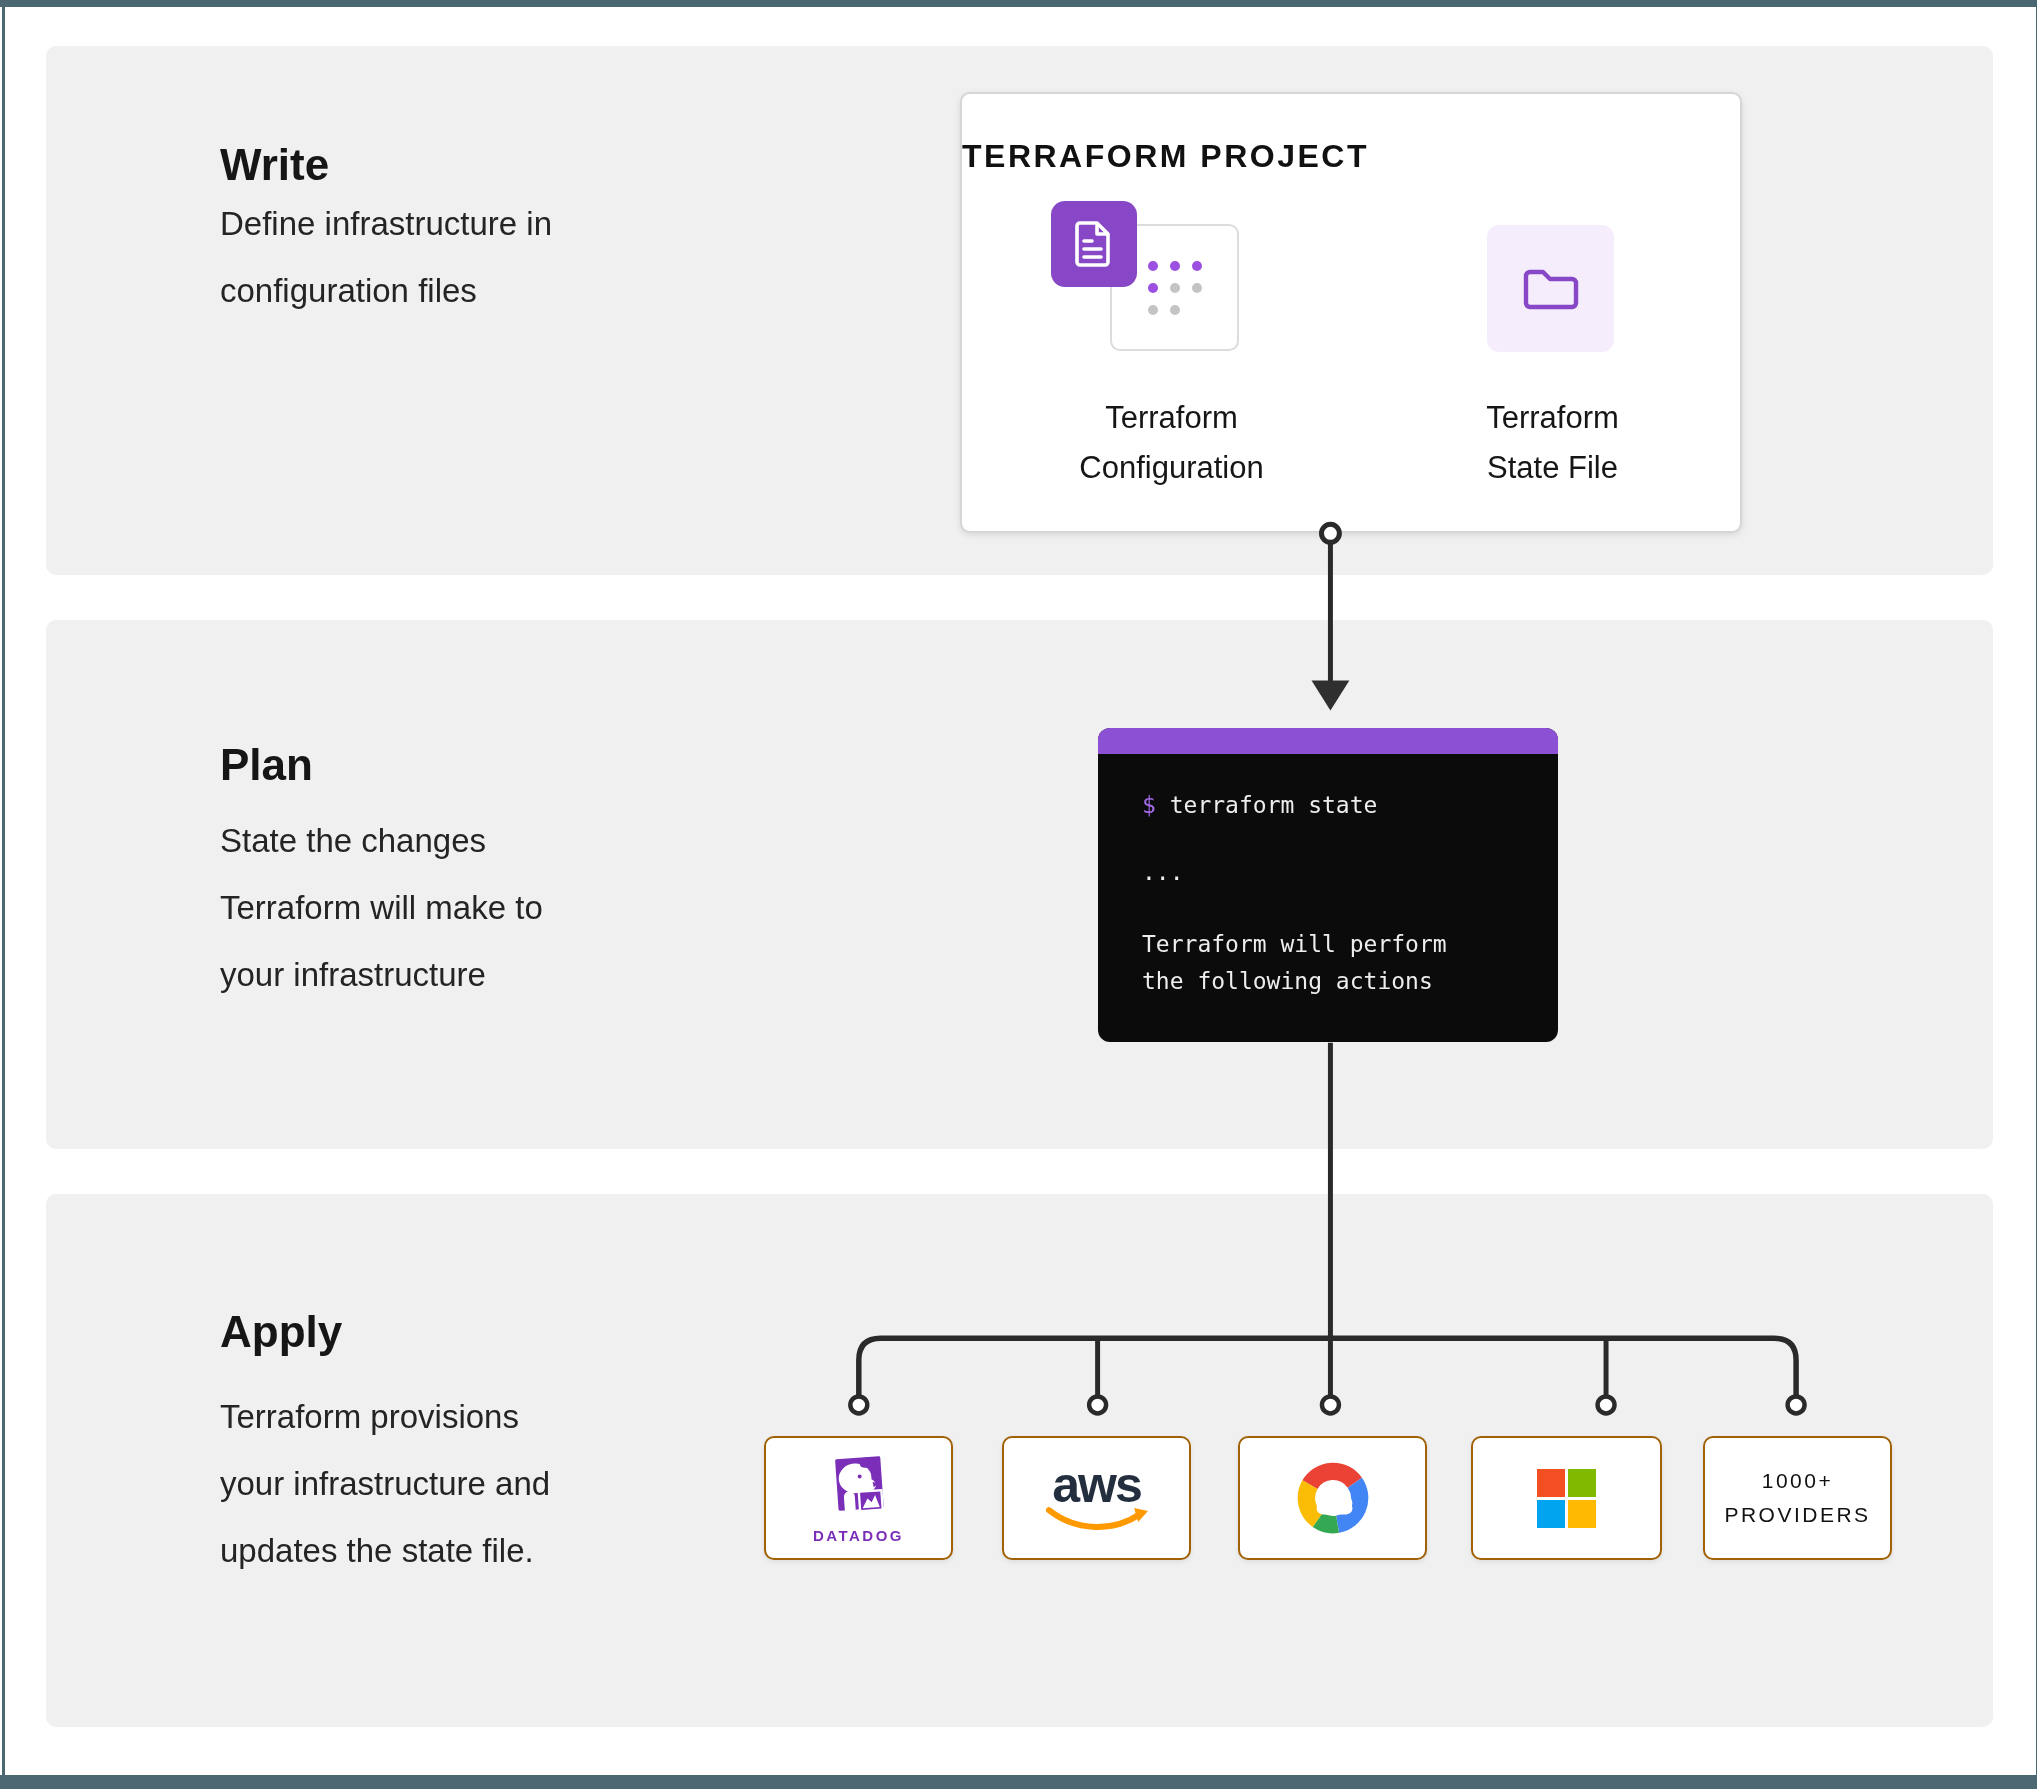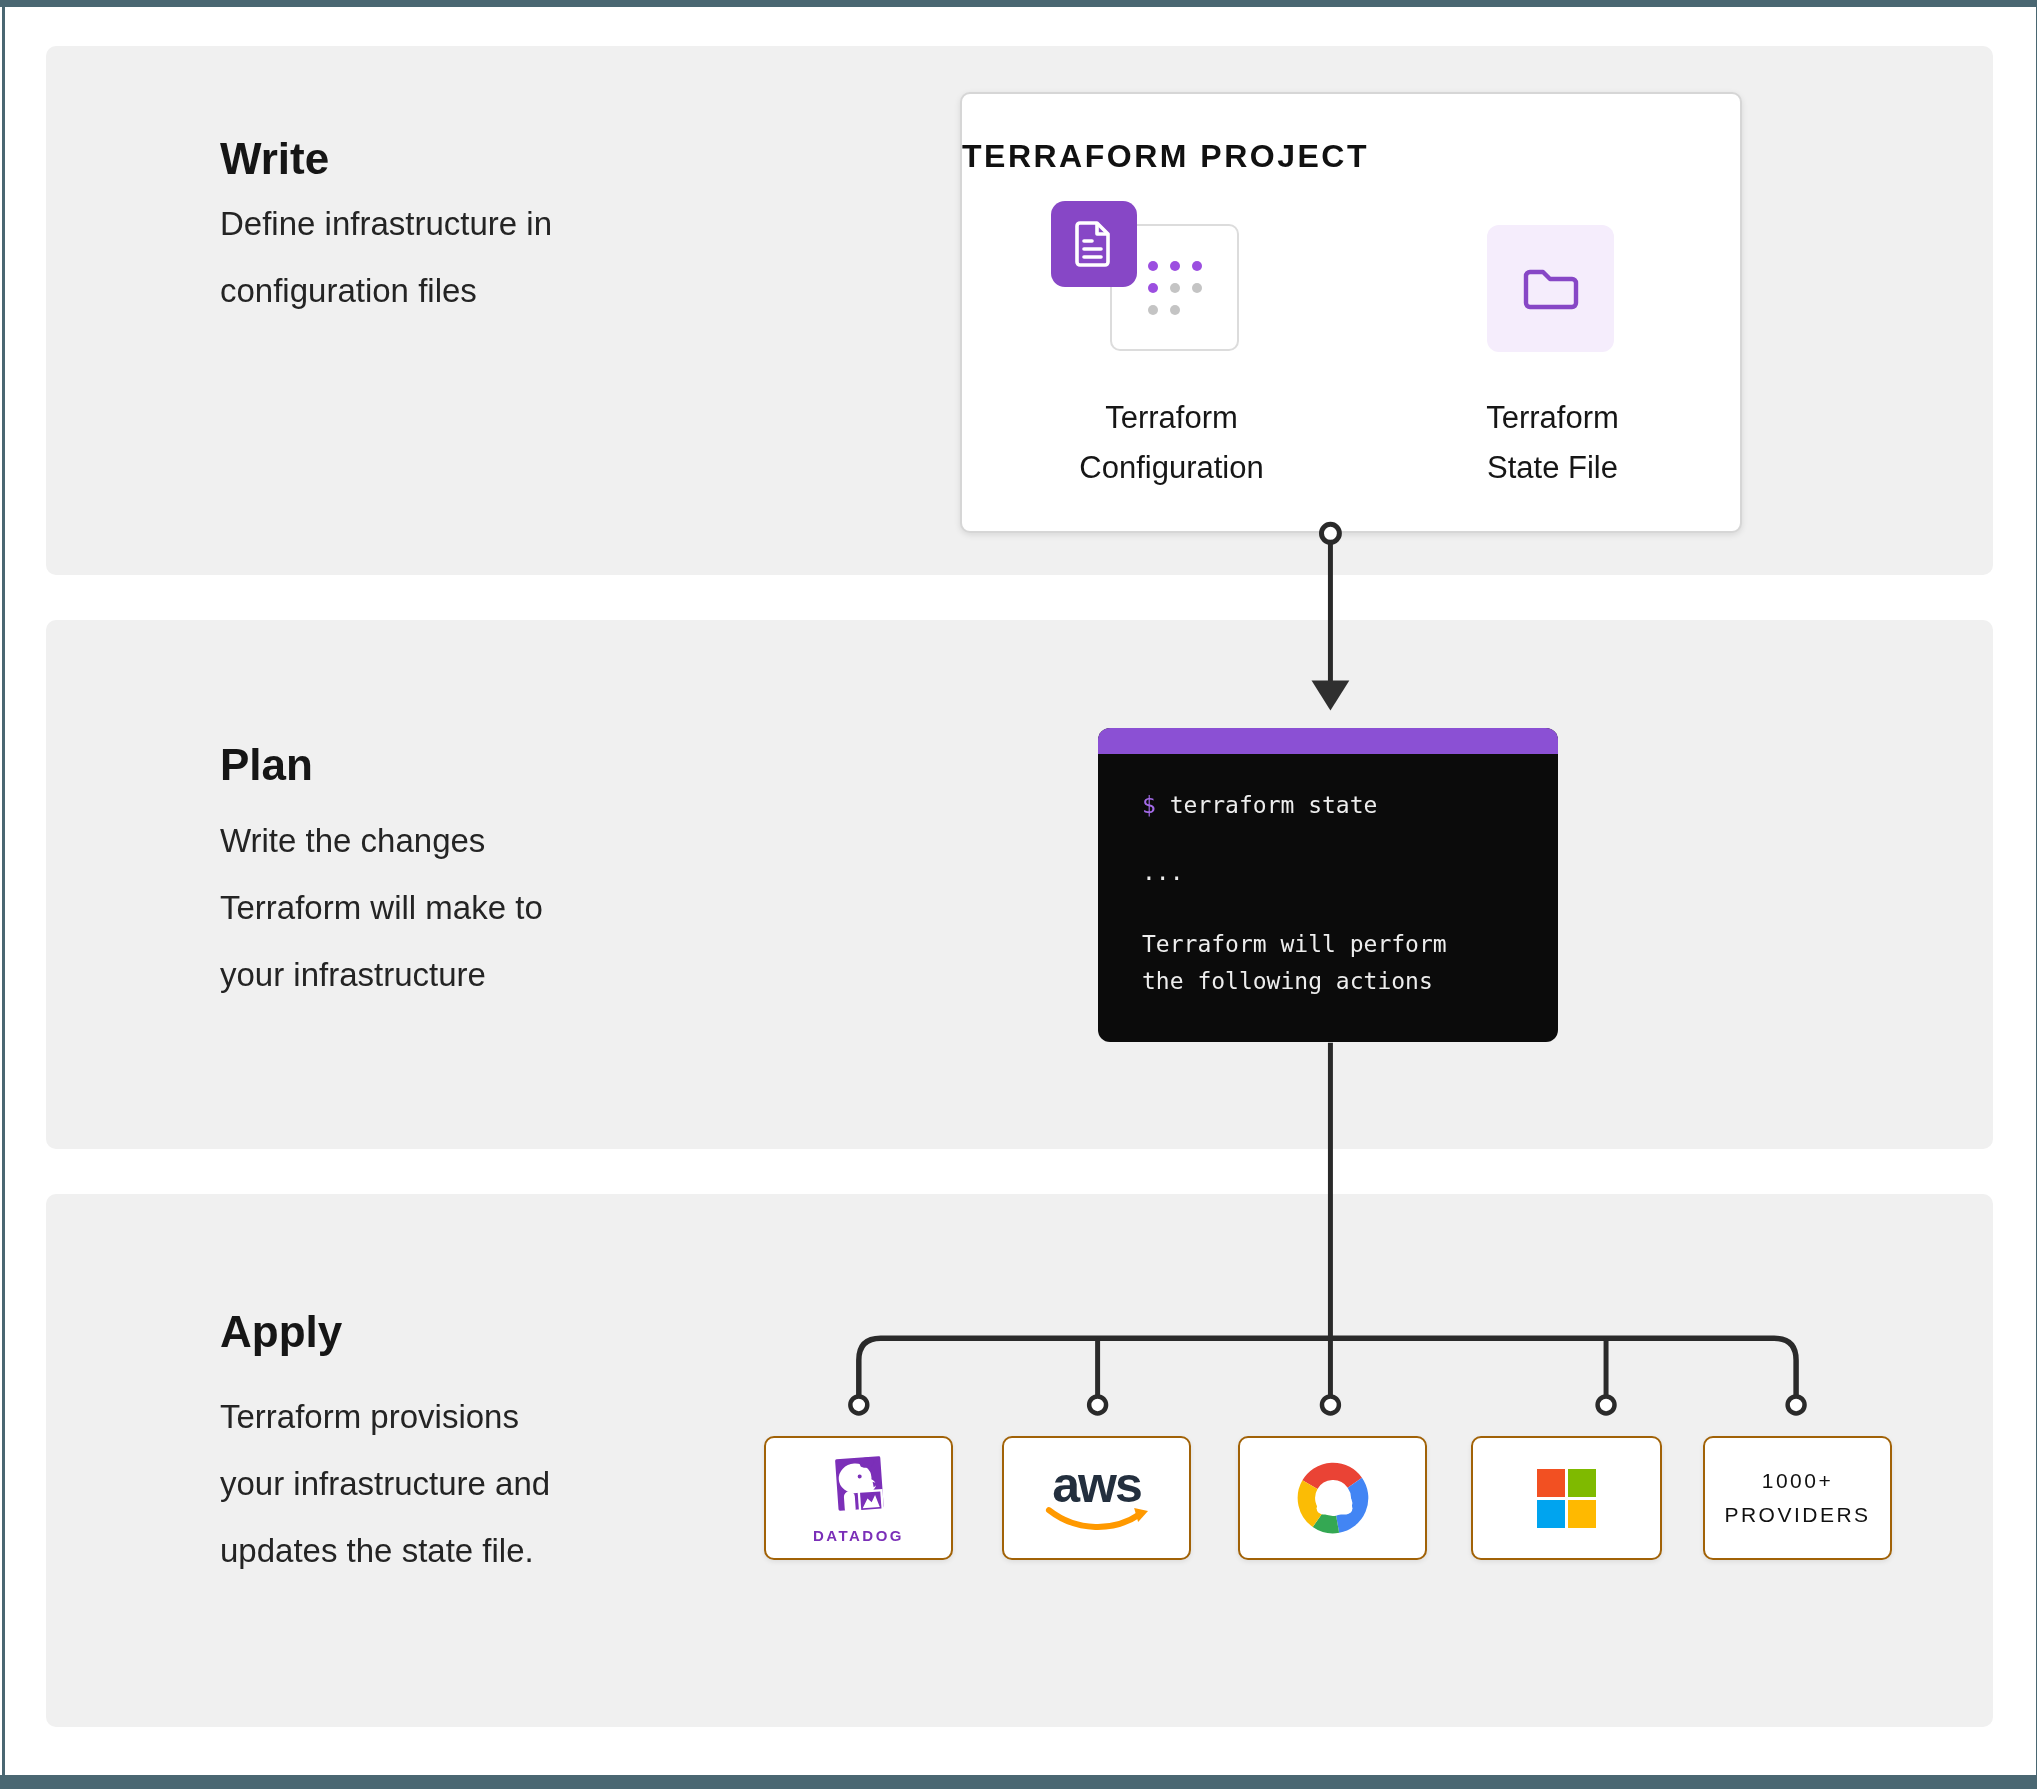--- a/index.html
+++ b/index.html
@@ -103,31 +103,31 @@
 <body>
 
 <div id="page">
 
   <div class="frame-top"></div>
   <div class="frame-bottom"></div>
   <div class="frame-left"></div>
   <div class="frame-right"></div>
 
   <div class="section write">
-    <div class="stage-heading" style="top:88px;">Write</div>
+    <div class="stage-heading" style="top:94px;">Write</div>
     <div class="stage-body" style="top:144px;">
       <div>Define infrastructure in</div>
       <div>configuration files</div>
     </div>
   </div>
 
   <div class="section plan">
     <div class="stage-heading" style="top:120px;">Plan</div>
     <div class="stage-body" style="top:187px;">
-      <div>Write the changes</div>
+      <div>State the changes</div>
       <div>Terraform will make to</div>
       <div>your infrastructure</div>
     </div>
   </div>
 
   <div class="section apply">
     <div class="stage-heading" style="top:113px;">Apply</div>
     <div class="stage-body" style="top:189px;">
       <div>Terraform provisions</div>
       <div>your infrastructure and</div>

